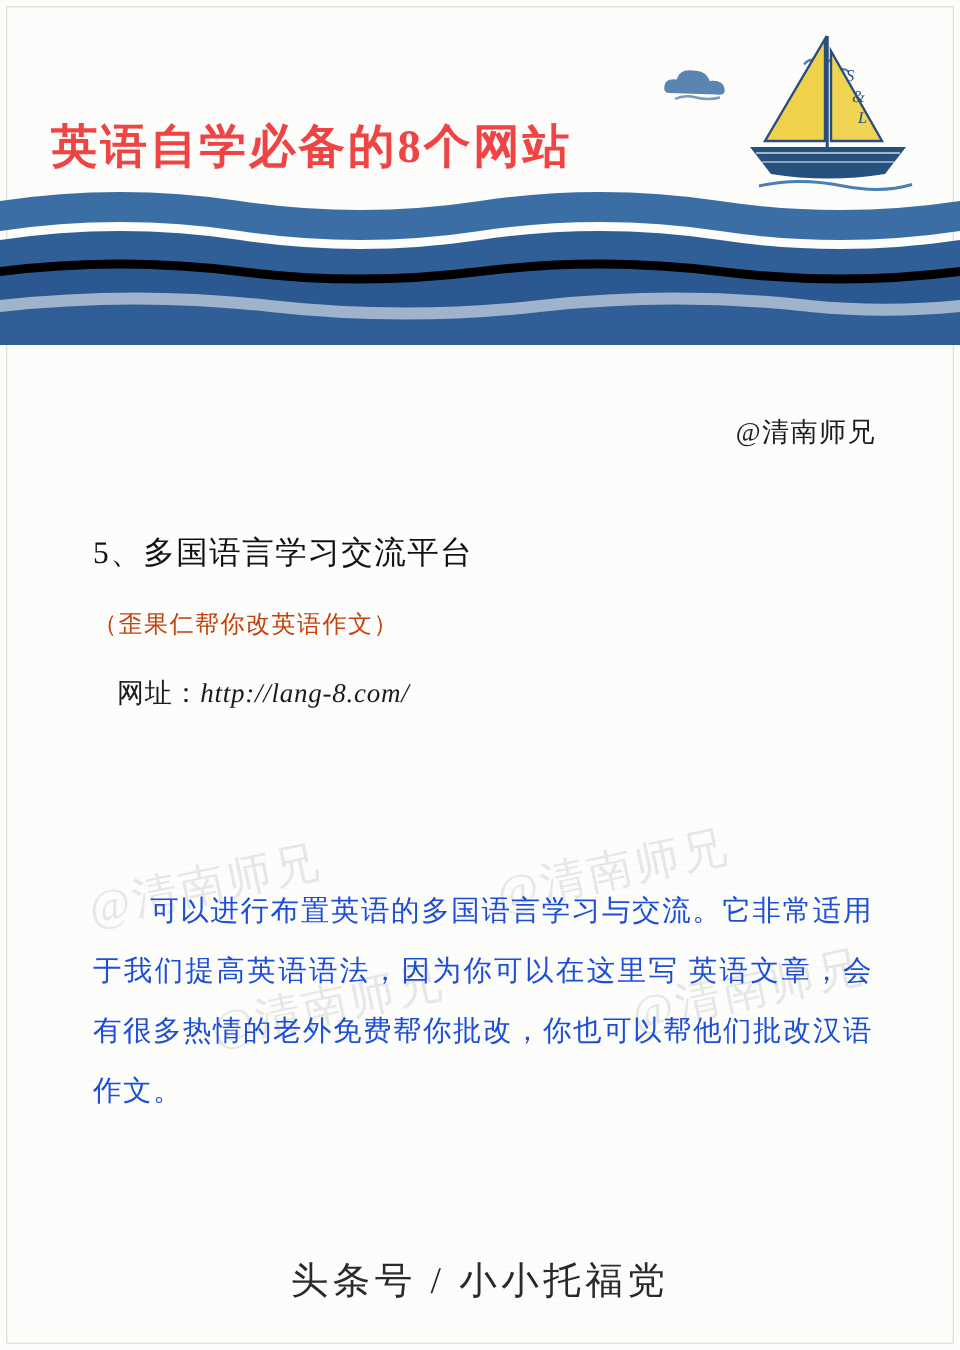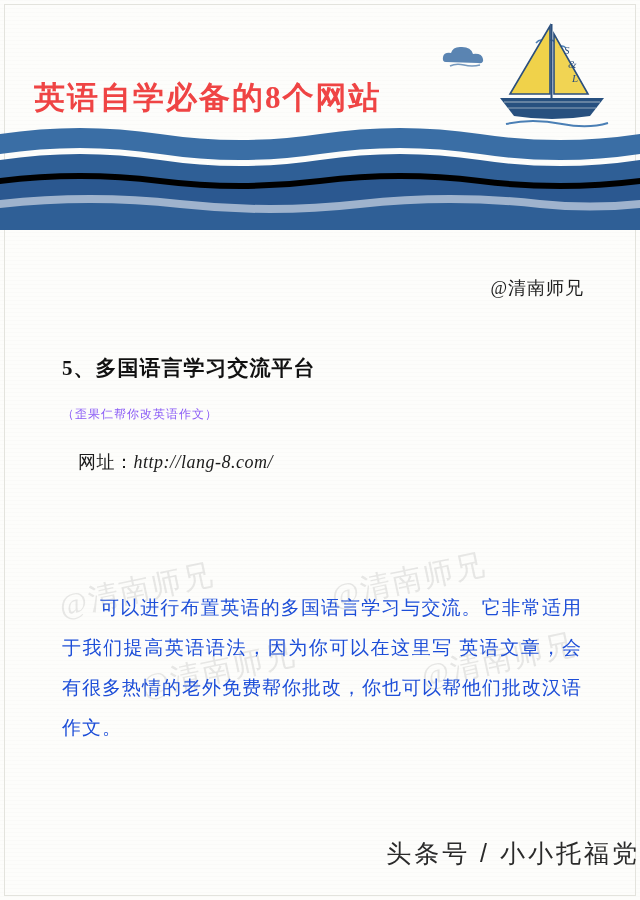--- a/index.html
+++ b/index.html
@@ -97,30 +97,30 @@
     font-family: "Liberation Serif", serif;
     font-size: 18px;
     color: #1d1d1d;
     letter-spacing: 1px;
   }
   .section-title {
     position: absolute;
     left: 62px;
     top: 354px;
     font-size: 21px;
-    font-weight: bold;
+    font-weight: normal;
     color: #111;
     letter-spacing: 1px;
   }
   .section-sub {
     position: absolute;
     left: 62px;
     top: 406px;
-    font-size: 12px;
-    color: #8b5cf6;
+    font-size: 16px;
+    color: #c2410c;
     letter-spacing: 1px;
   }
   .url-line {
     position: absolute;
     left: 62px;
     top: 450px;
     font-size: 18px;
     color: #1b1b1b;
     letter-spacing: 0.5px;
     margin-left: 16px;
@@ -160,25 +160,25 @@
   .wm-1 { left: 58px; top: 570px; }
   .wm-2 { left: 330px; top: 560px; }
   .wm-3 { left: 140px; top: 650px; }
   .wm-4 { left: 420px; top: 640px; }
 
   .footer {
     position: absolute;
     left: 0;
     bottom: 30px;
     width: 640px;
-    text-align: right;
+    text-align: center;
     font-size: 25px;
     color: #2a2a2a;
     letter-spacing: 3px;
-    font-family: Liberation Sans, sans-serif;
+    font-family: Liberation Serif, serif;
   }
 </style>
 </head>
 <body>
 
 <div class="page">
 
   <div class="paper-texture"></div>
   <div class="page-border"></div>
 

